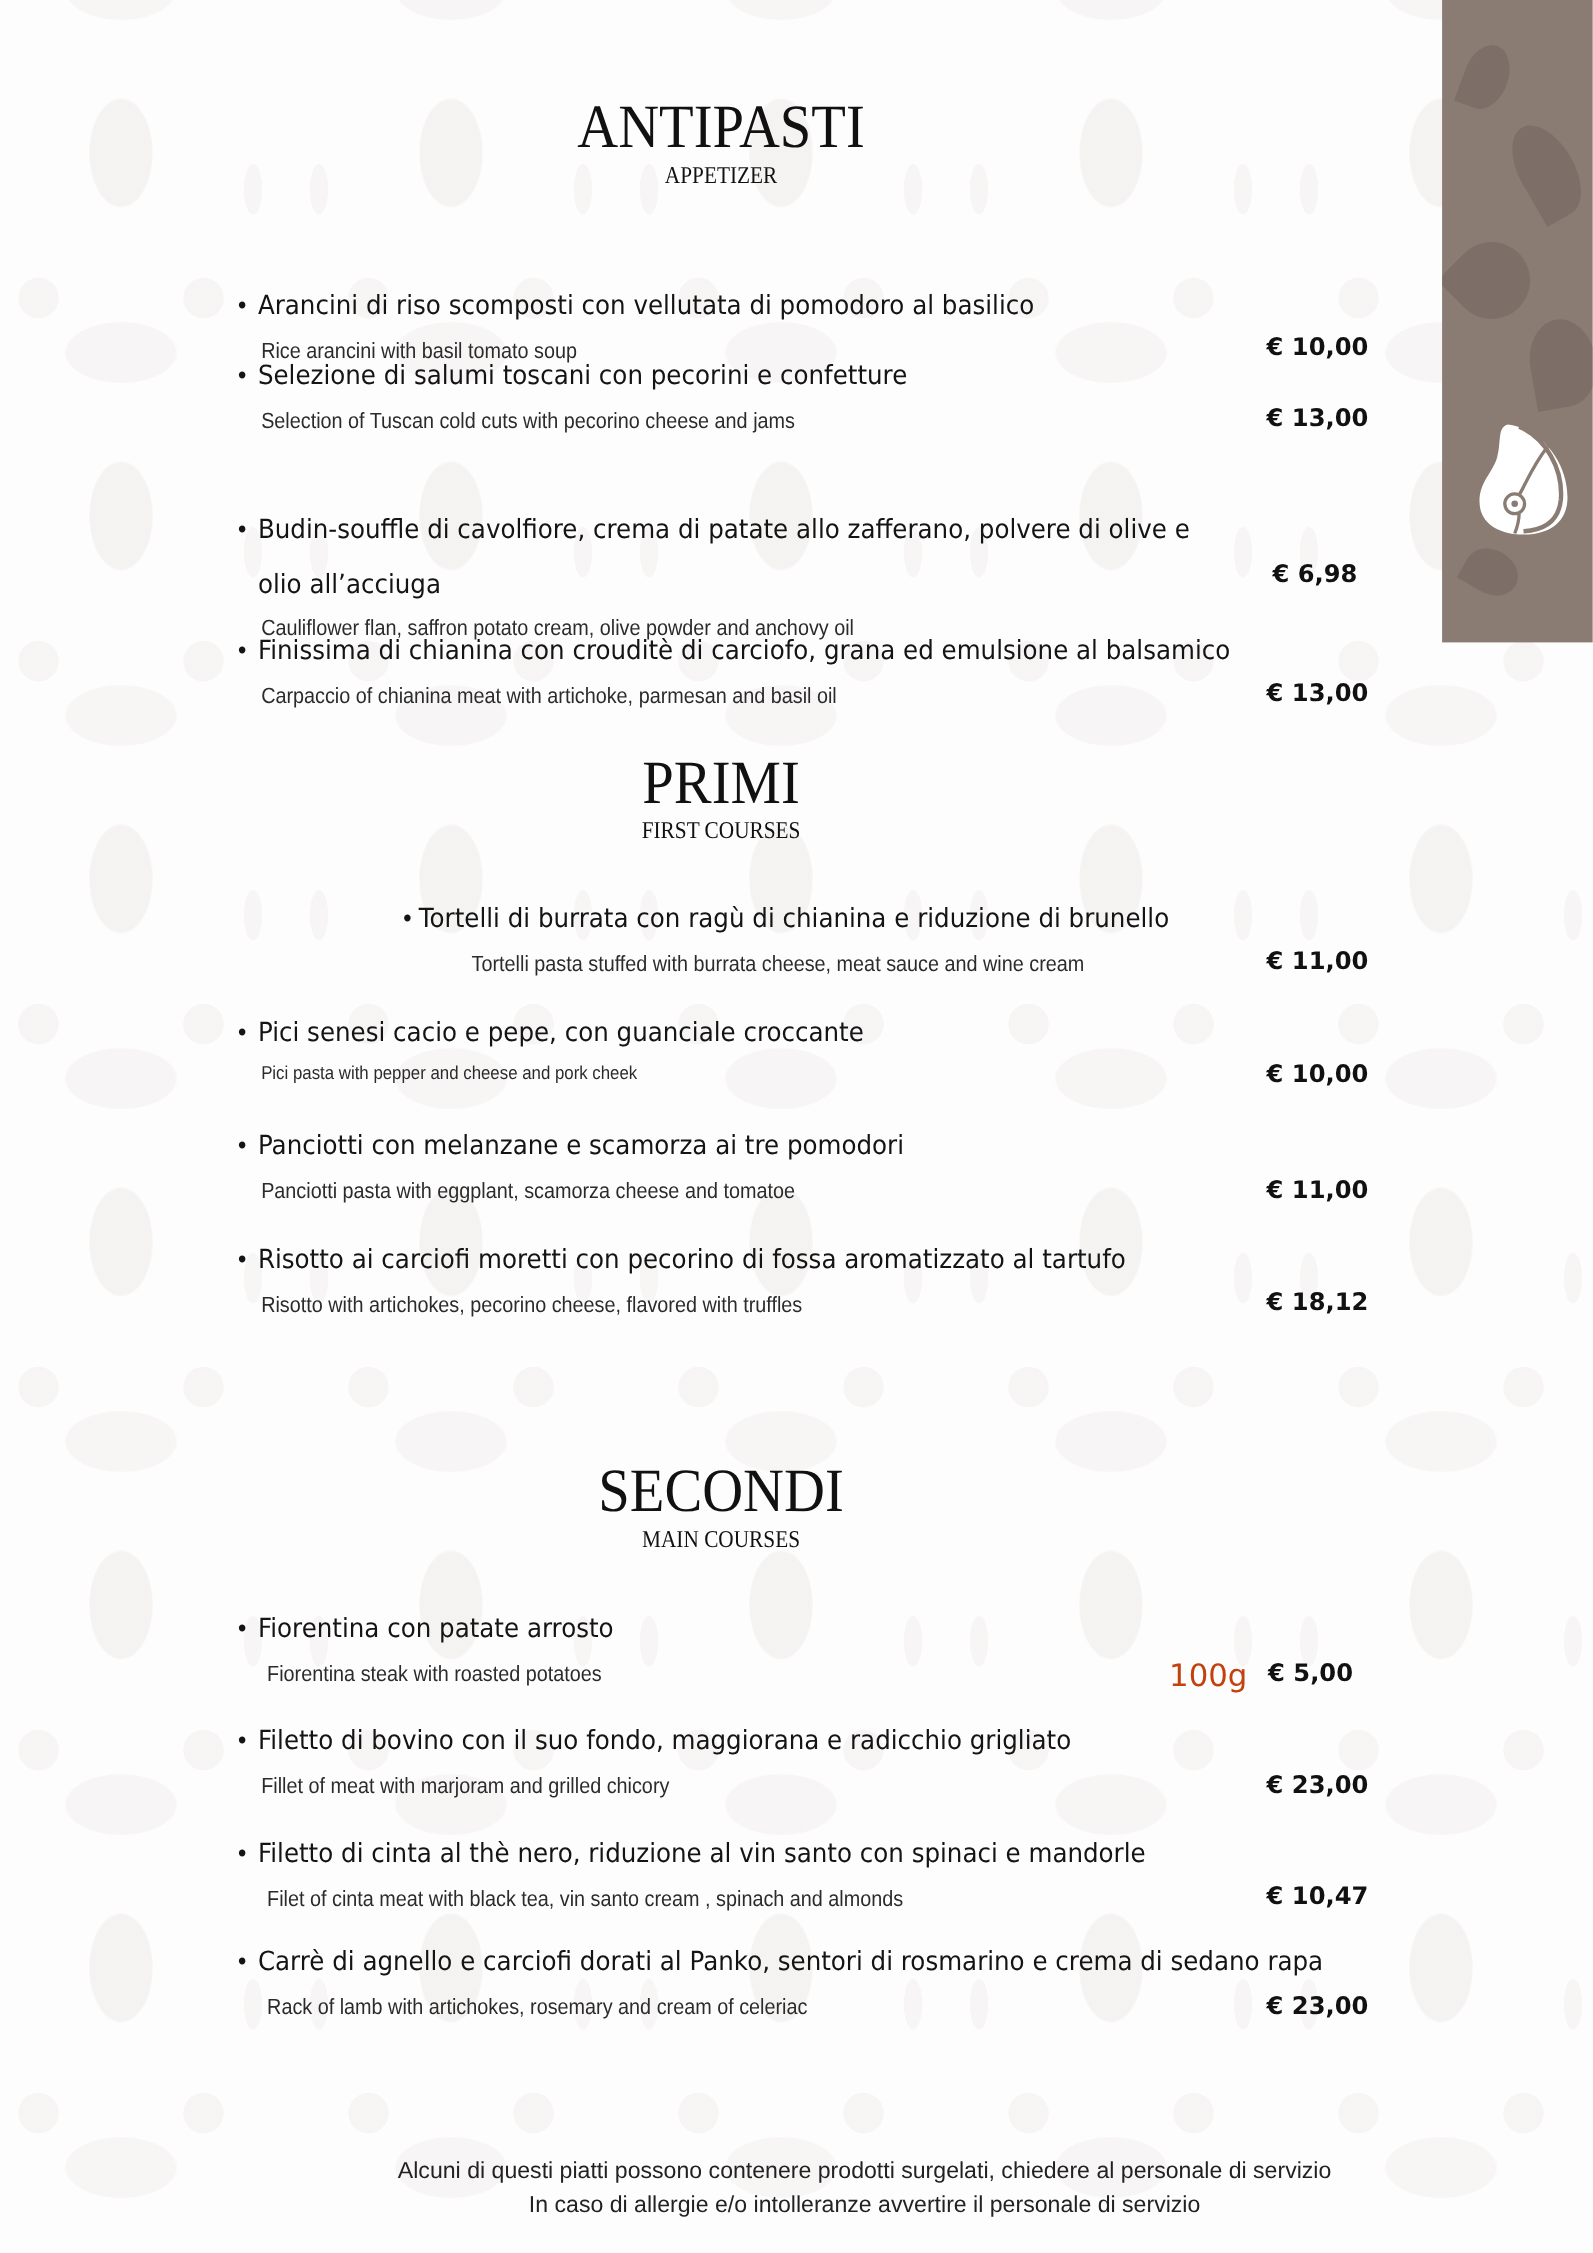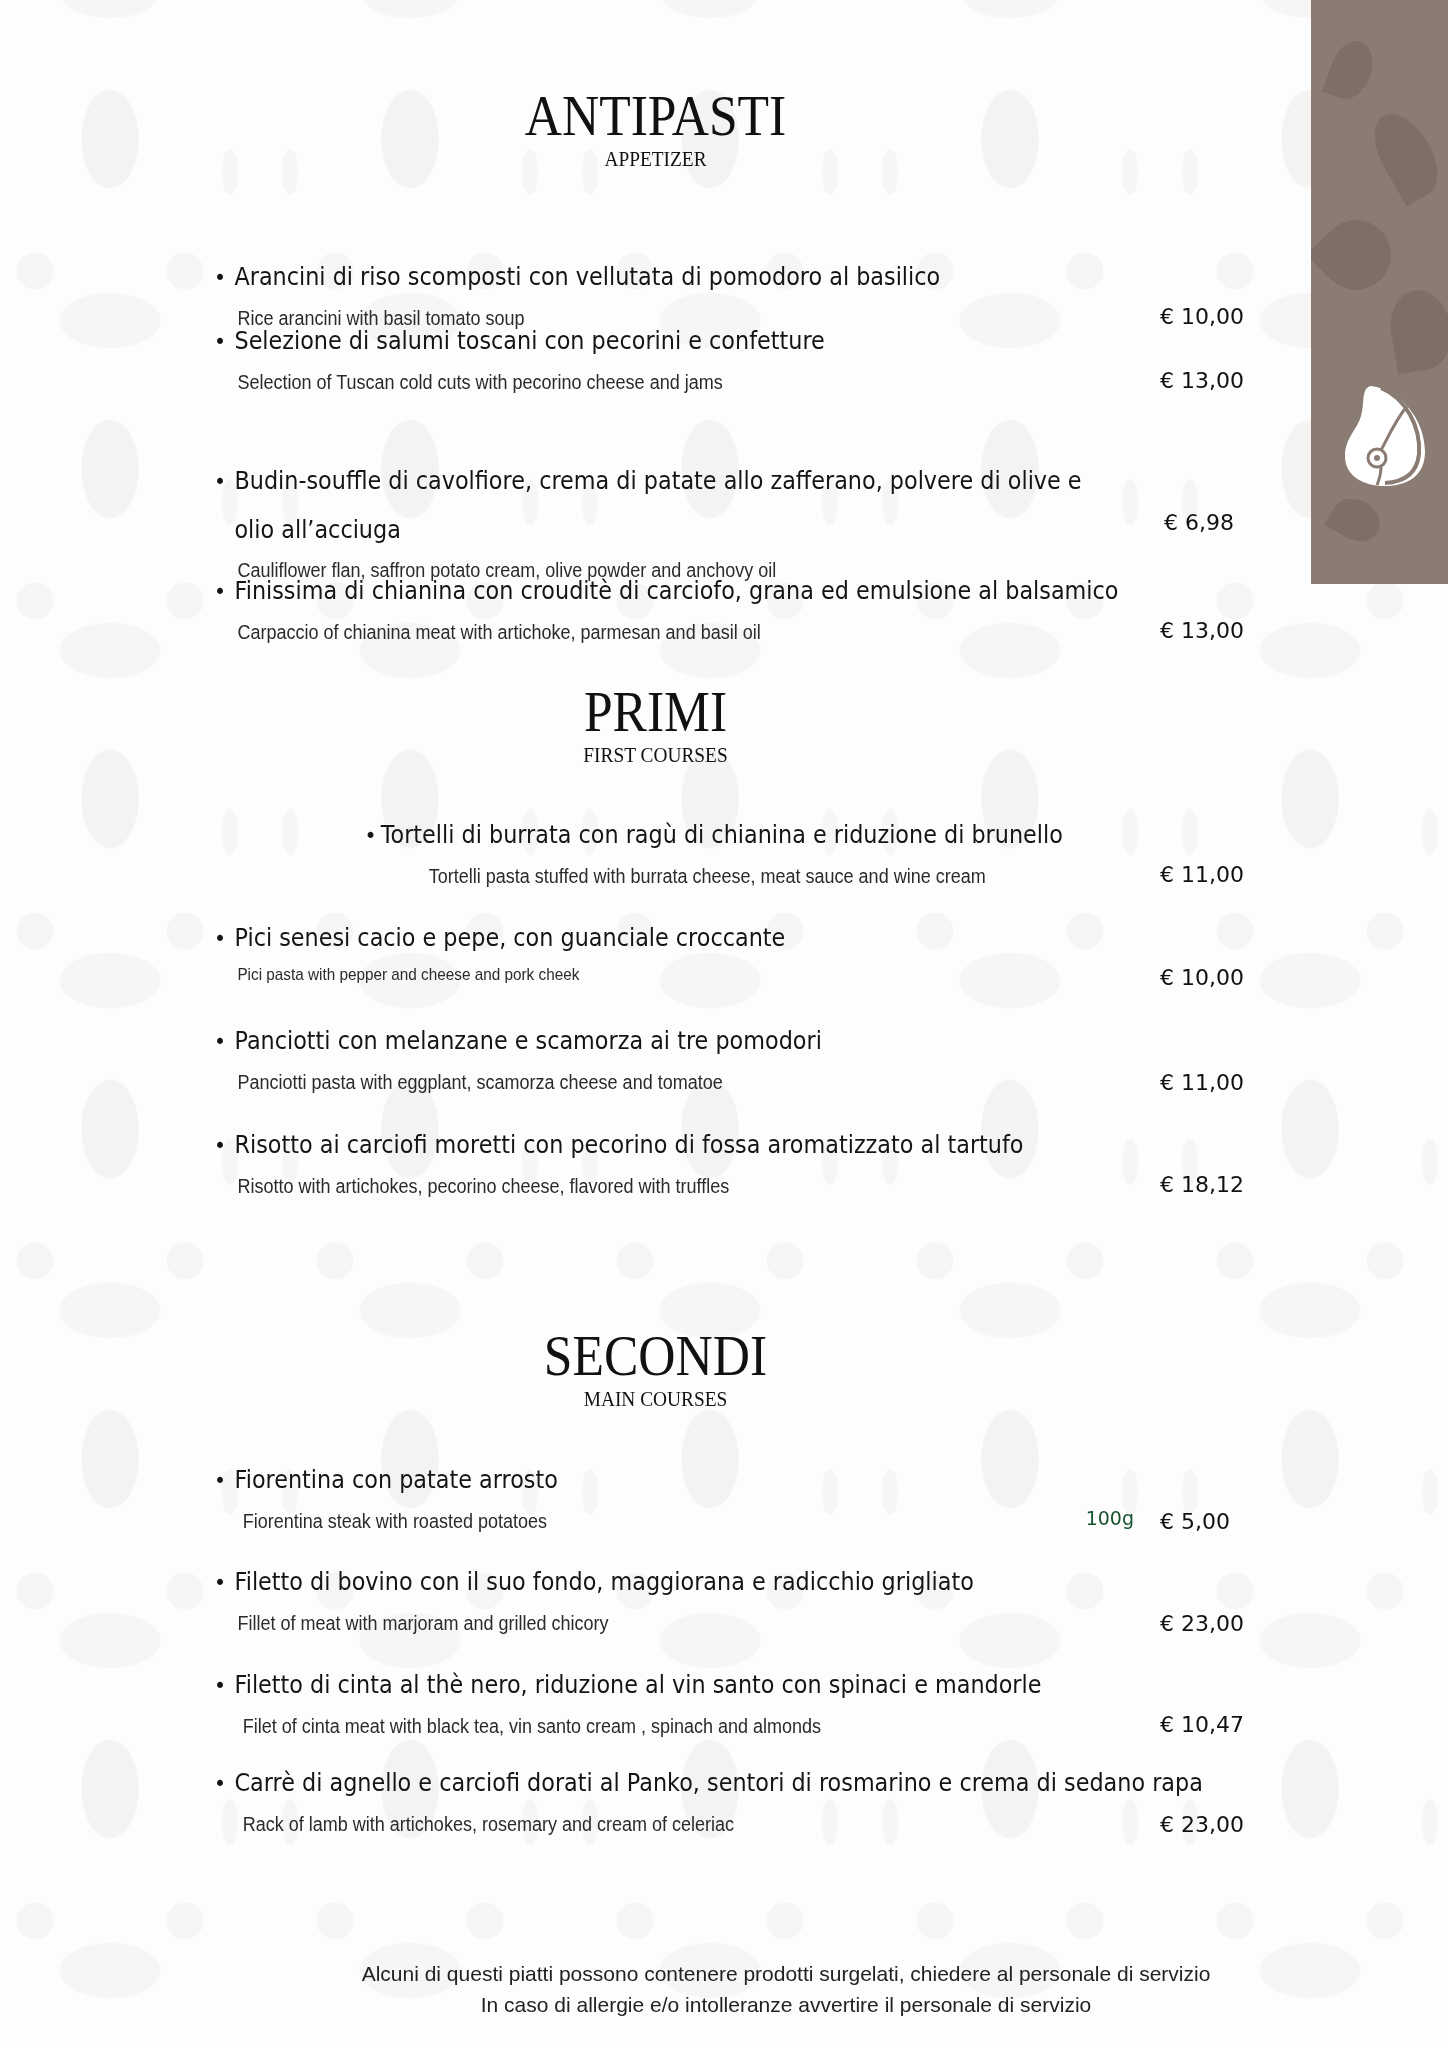--- a/index.html
+++ b/index.html
@@ -51,23 +51,23 @@
   .item .name .bullet { display: inline-block; width: 22px; font-size: 22px; }
   .item .name2 { padding-left: 22px; margin-top: 18px; }
   .item .desc {
     font-family: "Liberation Sans", sans-serif; font-size: 20px; line-height: 26px; color: #2b2b2b;
     padding-left: 26px; margin-top: 12px; white-space: nowrap;
     transform-origin: left; transform: scaleX(0.9);
   }
   .item .desc.small { font-size: 17px; }
   .price {
     position: absolute; right: 40px; font-family: "DejaVu Sans", sans-serif;
-    font-size: 22px; font-weight: 400; color: #111; white-space: nowrap;
+    font-size: 22px; font-weight: 700; color: #111; white-space: nowrap;
   }
-  .weight { position: absolute; right: 150px; font-size: 19px; color: #14532d; white-space: nowrap; }
+  .weight { position: absolute; right: 150px; font-size: 28px; color: #c2410c; white-space: nowrap; }
 
   .footer {
     position: absolute; left: 0; width: 1448px; top: 1958px; text-align: center;
     font-family: "Liberation Sans", sans-serif; font-size: 21px; line-height: 31px; color: #222;
     transform: translateX(62px);
   }
 </style>
 </head>
 <body>
 

